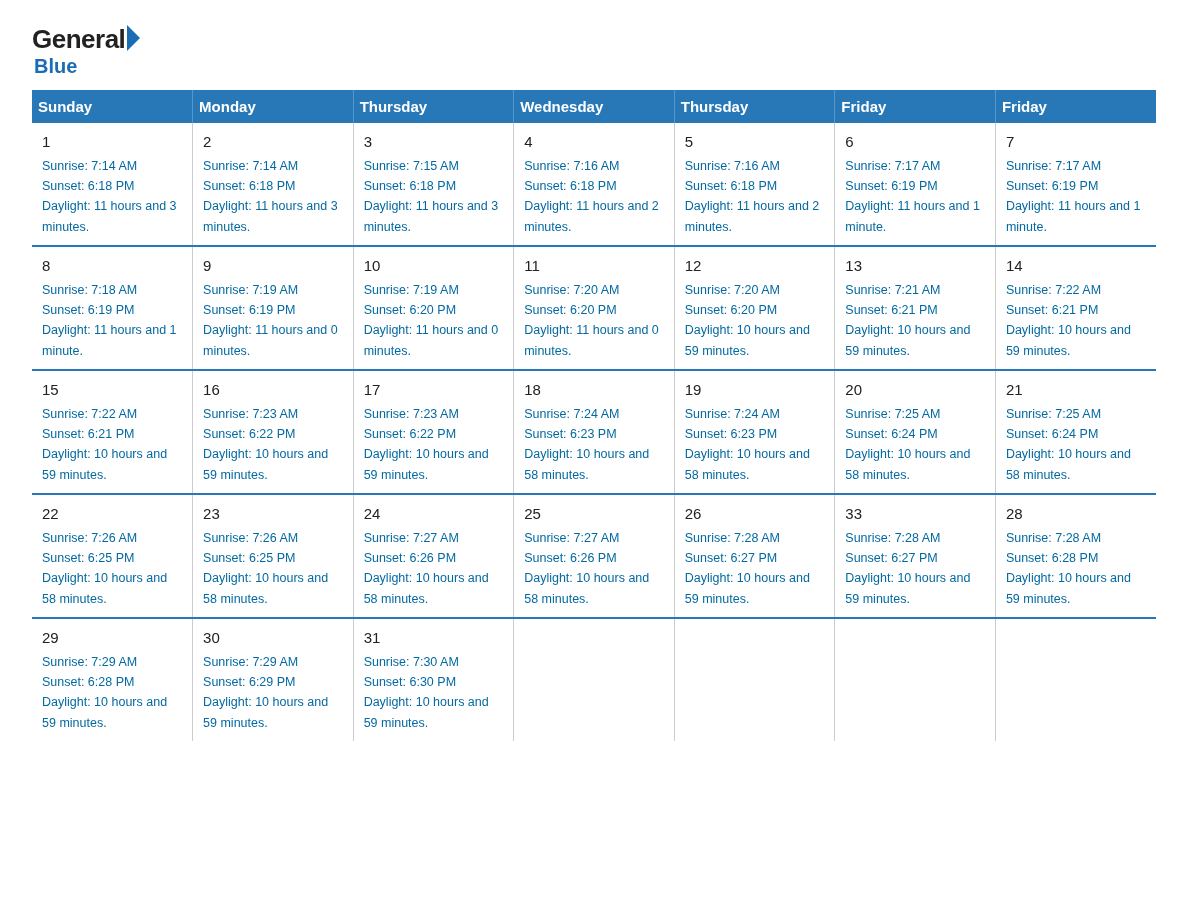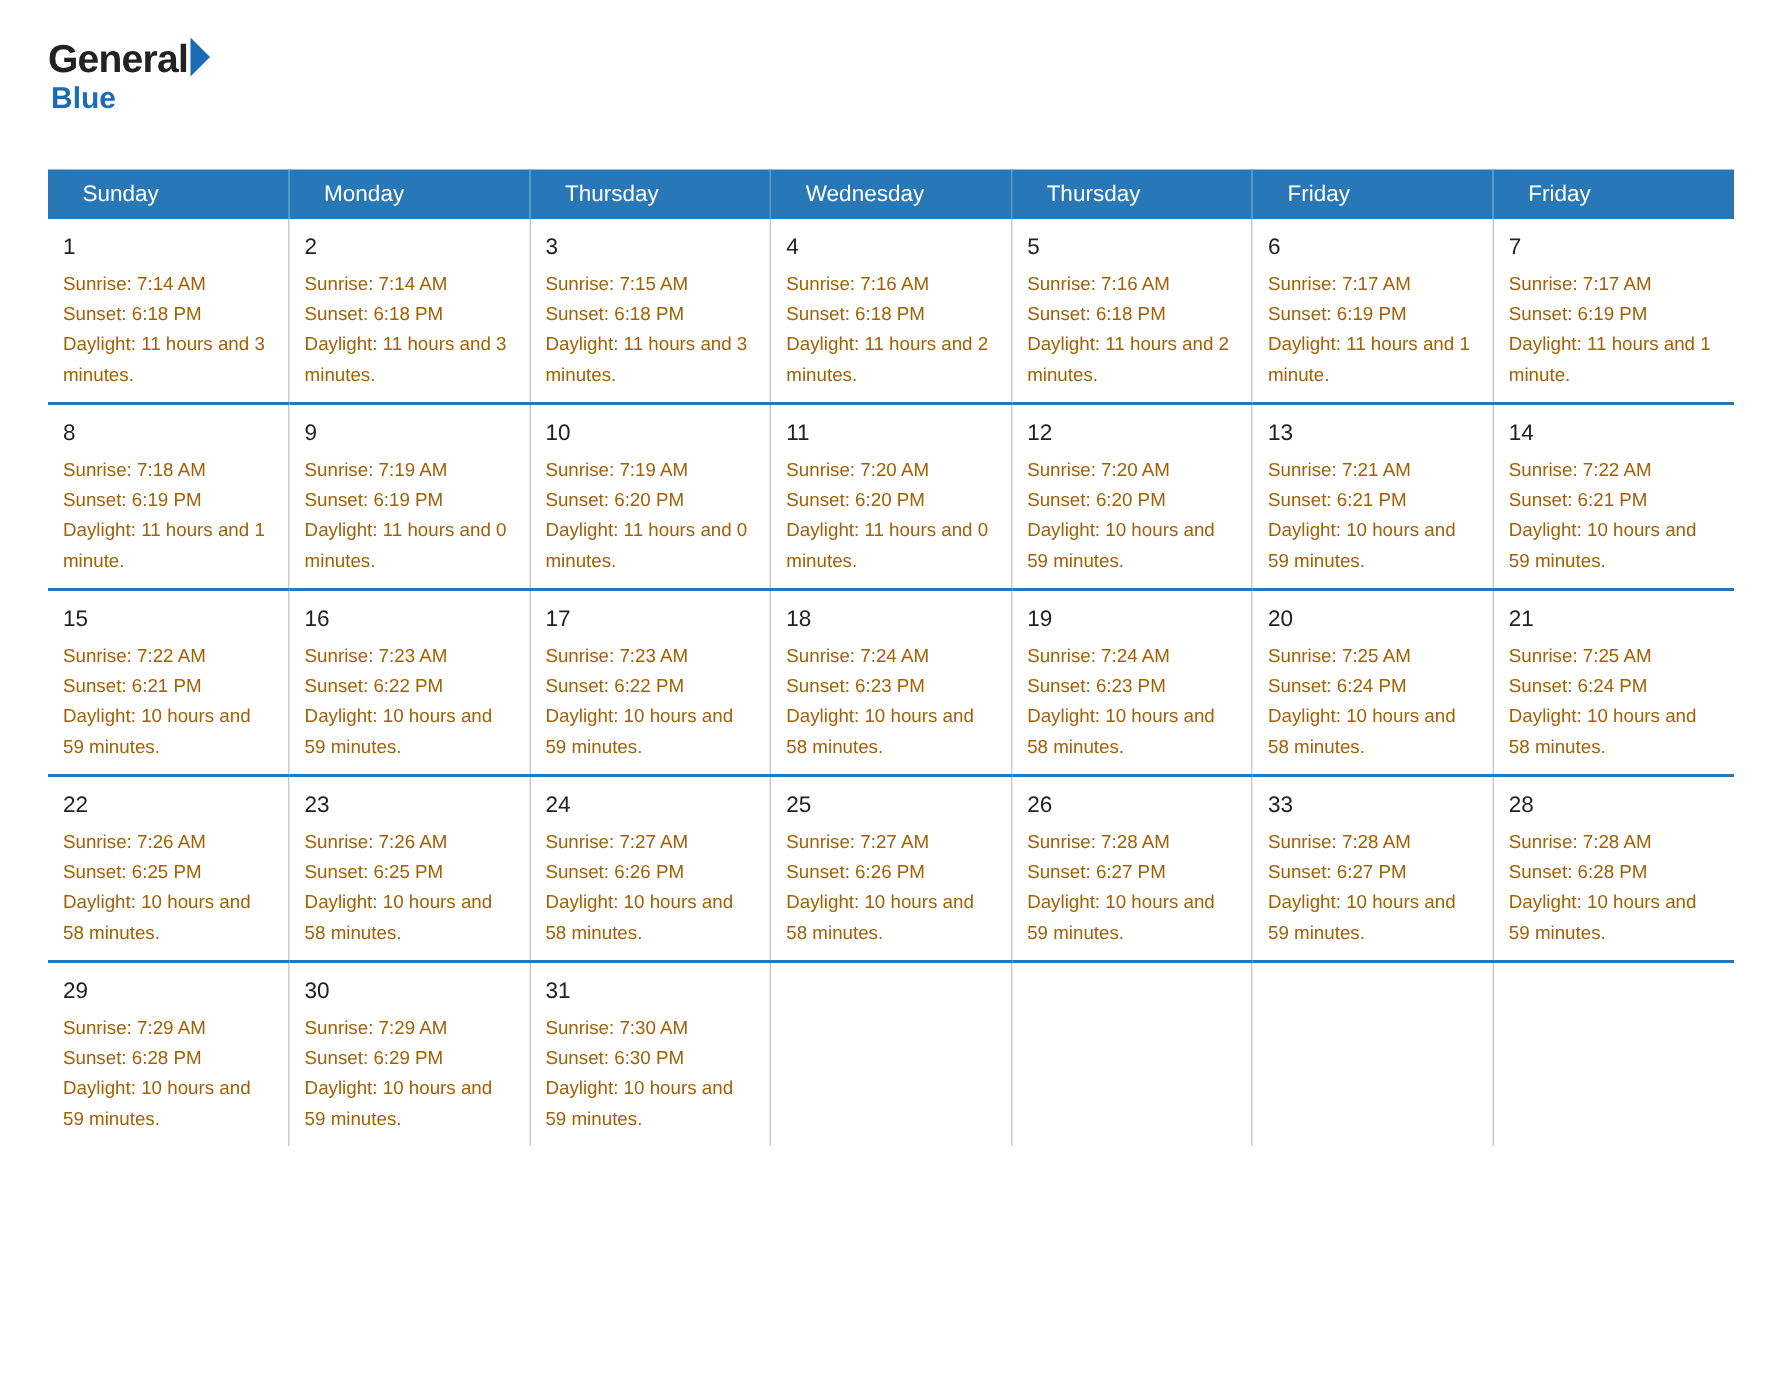--- a/index.html
+++ b/index.html
@@ -7,21 +7,21 @@
       font-family: Arial, sans-serif;
       background: #fff;
       padding: 24px 32px;
       width: 1188px;
       min-height: 918px;
     }
     .header-area {
       display: flex;
       justify-content: space-between;
       align-items: flex-start;
-      margin-bottom: 35px;
+      margin-bottom: 12px;
     }
     .logo {
       display: flex;
       flex-direction: column;
       align-items: flex-start;
     }
     .logo-top {
       display: flex;
       align-items: center;
     }
@@ -62,23 +62,23 @@
     }
     table {
       width: 100%;
       border-collapse: collapse;
       font-size: 13px;
     }
     thead tr th {
       background: #2878b8;
       color: #fff;
       text-align: left;
-      padding: 8px 23px;
+      padding: 8px 6px;
       font-size: 15px;
-      font-weight: normal;
+      font-weight: bold;
       border-right: 1px solid #5499cc;
     }
     thead tr th:last-child {
       border-right: none;
     }
     tbody tr td {
       vertical-align: top;
       padding: 8px 10px;
       border-right: 1px solid #ccc;
       border-bottom: 2px solid #2878b8;
@@ -94,21 +94,21 @@
       border-bottom: none;
     }
     .day-num {
       font-size: 15px;
       font-weight: normal;
       display: block;
       margin-bottom: 2px;
     }
     .day-info {
       font-size: 12.5px;
-      color: #a16207;
+      color: #0369a1;
       line-height: 1.55;
       margin-top: 28px;
     }
     .empty-cell {
       background: #fff;
     }
   </style>
 </head>
 <body>
 

